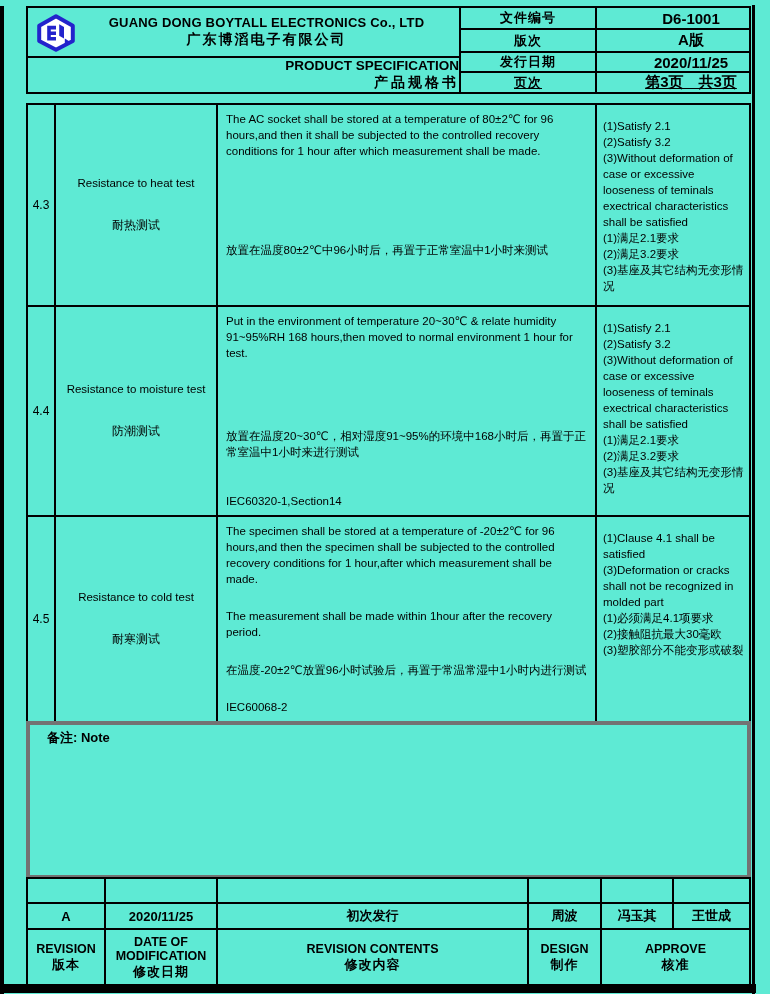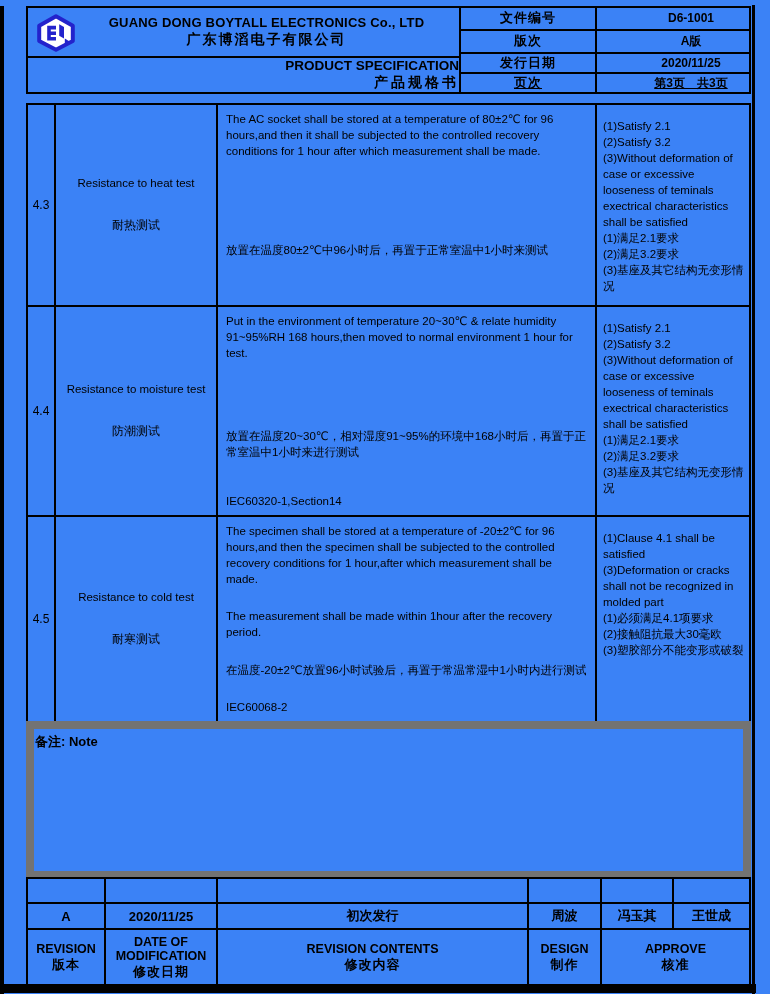--- a/index.html
+++ b/index.html
@@ -1,18 +1,18 @@
 <!DOCTYPE html>
 <html><head>
 <meta charset="utf-8">
 <style>
   * { margin:0; padding:0; box-sizing:border-box; }
   html,body { background:#ffffff; }
   body { font-family:"Liberation Sans","DejaVu Sans",sans-serif; color:#000; }
-  #page { position:relative; width:770px; height:994px; background:#3b82f6; overflow:hidden; }
+  #page { position:relative; width:770px; height:994px; background:#5eead4; overflow:hidden; }
 
   
   .frame-left  { position:absolute; left:0; top:6px; width:4px; height:988px; background:#000; }
   .frame-right { position:absolute; left:752px; top:5px; width:3px; height:989px; background:#000; }
   .frame-bottom{ position:absolute; left:0; top:984px; width:756px; height:9px; background:#000; }
 
   
   .hdr { position:absolute; left:26px; top:6px; width:725px; height:88px; border:2px solid #000; display:flex; }
   .hdr-left { width:433px; display:flex; flex-direction:column; border-right:2px solid #000; }
   .company-cell { height:50px; border-bottom:2px solid #000; position:relative;
@@ -21,37 +21,37 @@
   .company-cn { font-size:14px; font-weight:bold; letter-spacing:2px; margin-top:1px; }
   .logo { position:absolute; left:8px; top:5px; }
   .spec-cell { flex:1; display:flex; flex-direction:column; align-items:flex-end; justify-content:center; }
   .spec-en { font-size:13.5px; font-weight:bold; }
   .spec-cn { font-size:14px; font-weight:bold; letter-spacing:3px; margin-top:1px; }
   .hdr-right { flex:1; display:flex; flex-direction:column; }
   .doc-row { display:flex; border-bottom:2px solid #000; }
   .doc-row:last-child { border-bottom:none; }
   .doc-row .lbl { width:136px; border-right:2px solid #000; display:flex; align-items:center; justify-content:center;
                   font-weight:bold; font-size:13px; letter-spacing:1px; }
-  .doc-row .val { flex:1; display:flex; align-items:center; justify-content:center; font-weight:bold; font-size:12px;padding-left:36px; }
+  .doc-row .val { flex:1; display:flex; align-items:center; justify-content:center; font-weight:bold; font-size:15px;padding-left:36px; }
   .doc-row.r1 { height:24px; } .doc-row.r2 { height:25px; } .doc-row.r3 { height:20px; } .doc-row.r4 { flex:1;text-decoration:underline; }
 
   
   .main { position:absolute; left:26px; top:103px; width:725px; height:620px; border:2px solid #000; display:flex; flex-direction:column; }
   .mrow { display:flex; border-bottom:2px solid #000; overflow:hidden; }
   .mrow:last-child { border-bottom:none; }
   .mrow .c1 { width:28px; border-right:2px solid #000; display:flex; align-items:center; justify-content:center; font-size:12px; }
   .mrow .c2 { width:162px; border-right:2px solid #000; display:flex; flex-direction:column; align-items:center; justify-content:center;
               text-align:center; font-size:11.5px; padding:2px;gap:26px; }
   .mrow .c2 .cn { margin-top:2px; font-size:12px; }
   .mrow .c3 { width:379px; border-right:2px solid #000; display:flex; flex-direction:column; justify-content:space-between;
               font-size:11.5px; line-height:16px; padding:6px 8px; }
   .mrow .c4 { flex:1; font-size:11.5px; line-height:16px; padding:13px 5px 5px 6px; }
 
   
-  .note { position:absolute; left:26px; top:721px; width:725px; height:158px; border:8px solid #737373; padding:3px 1px; }
+  .note { position:absolute; left:26px; top:721px; width:725px; height:158px; border:4px solid #737373; padding:3px 17px; }
   .note .note-label { font-size:13px; font-weight:bold; }
 
   
   .rev { position:absolute; left:26px; top:877px; width:725px; height:109px; border:2px solid #000; display:flex; flex-direction:column; }
   .rrow { display:flex; border-bottom:2px solid #000; }
   .rrow:last-child { border-bottom:none; }
   .rrow > div { border-right:2px solid #000; display:flex; flex-direction:column; align-items:center; justify-content:center; text-align:center; }
   .rrow > div:last-child { border-right:none; }
   .rc1 { width:78px; } .rc2 { width:112px; } .rc3 { width:311px; } .rc4 { width:73px; } .rc5 { width:72px; } .rc6 { flex:1; }
   .rrow.empty { height:25px; }

